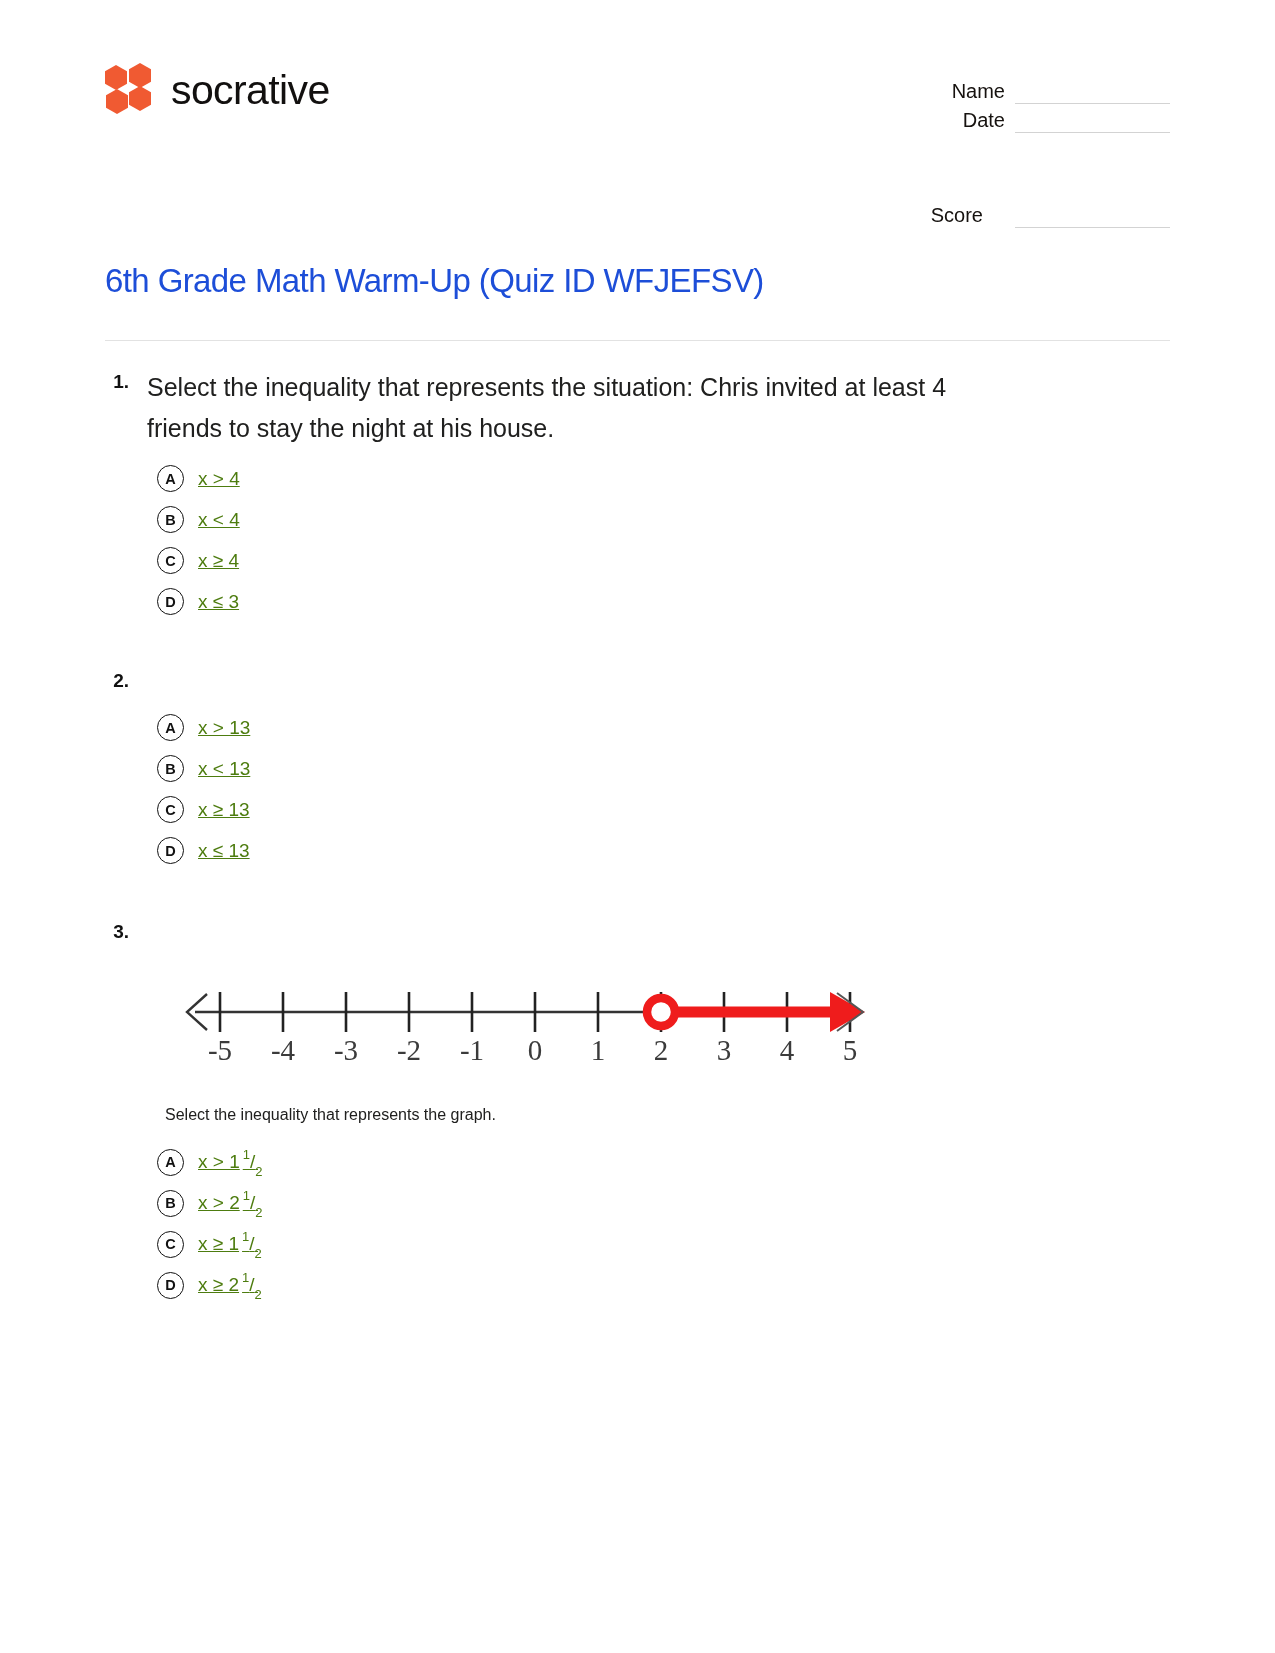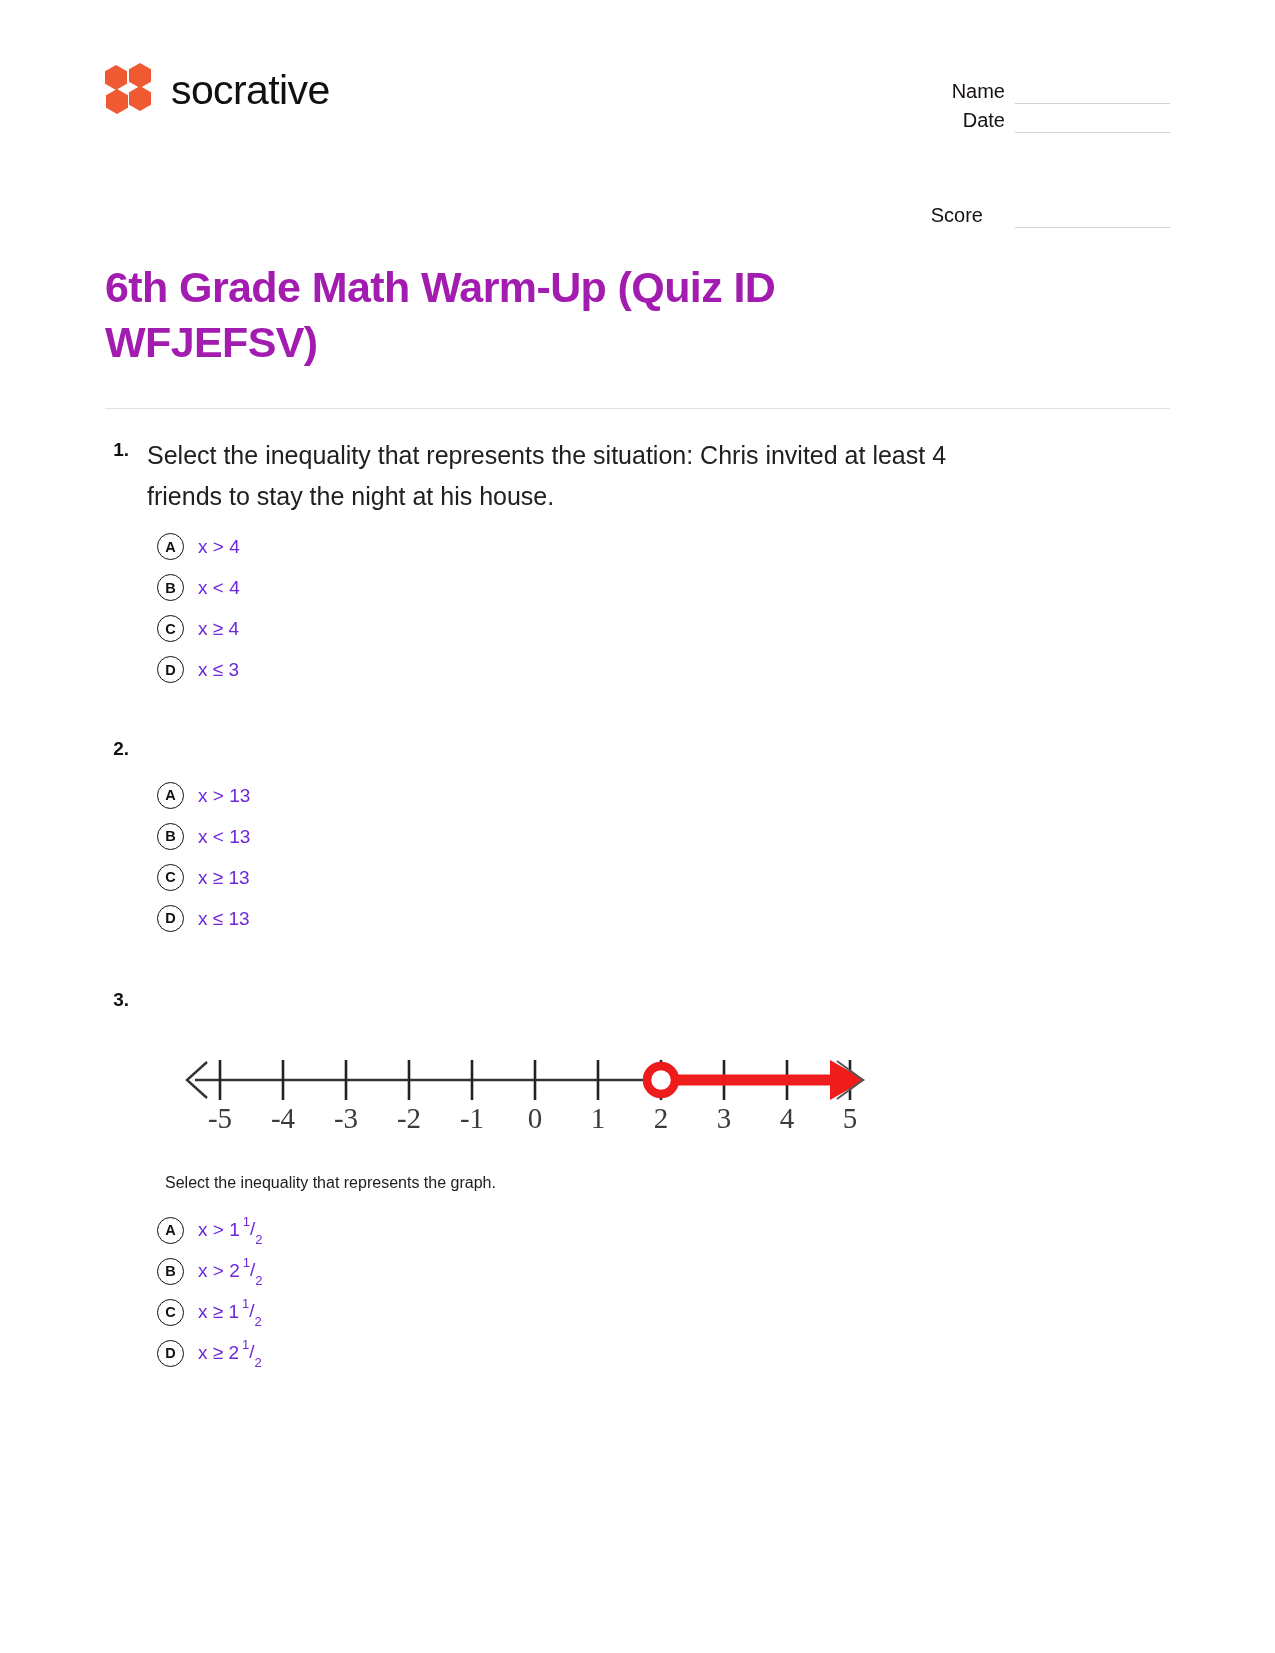--- a/index.html
+++ b/index.html
@@ -83,25 +83,25 @@
   }
   .meta-line {
     width: 155px;
     border-bottom: 1.4px solid #d3d3d3;
     height: 22px;
   }
 
   
   .title {
     margin: 32px 105px 0 105px;
-    font-size: 43px;
-    font-weight: 700;
+    font-size: 33px;
+    font-weight: 400;
     line-height: 1.28;
     letter-spacing: -0.6px;
-    color: #a21caf;
+    color: #1d4ed8;
     max-width: 735px;
   }
   .rule {
     margin: 38px 105px 0 105px;
     border-top: 1.2px solid #e2e2e2;
   }
 
   
   .questions {
     margin: 26px 105px 0 105px;
@@ -148,25 +148,26 @@
     align-items: center;
     justify-content: center;
     font-size: 14.5px;
     font-weight: 700;
     color: #111;
     margin-left: 52px;
     margin-right: 14px;
   }
   .opt-text {
     font-size: 19px;
-    color: #6d28d9;
+    color: #4d7c0f;
     line-height: 1;
     display: flex;
     align-items: baseline;
     gap: 1px;
+    text-decoration: underline;
   }
   .frac {
     display: inline-block;
     font-size: 19px;
     position: relative;
     margin-left: 2px;
     white-space: nowrap;
   }
   .frac .nu {
     font-size: 13px;

